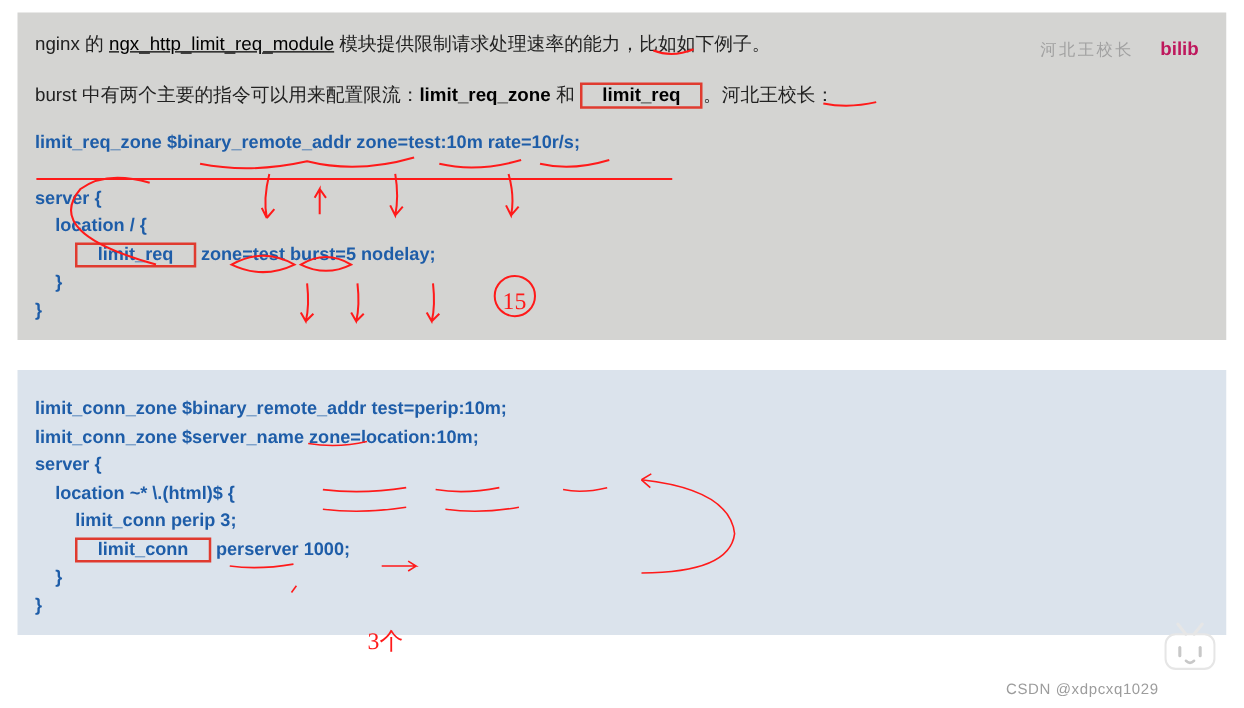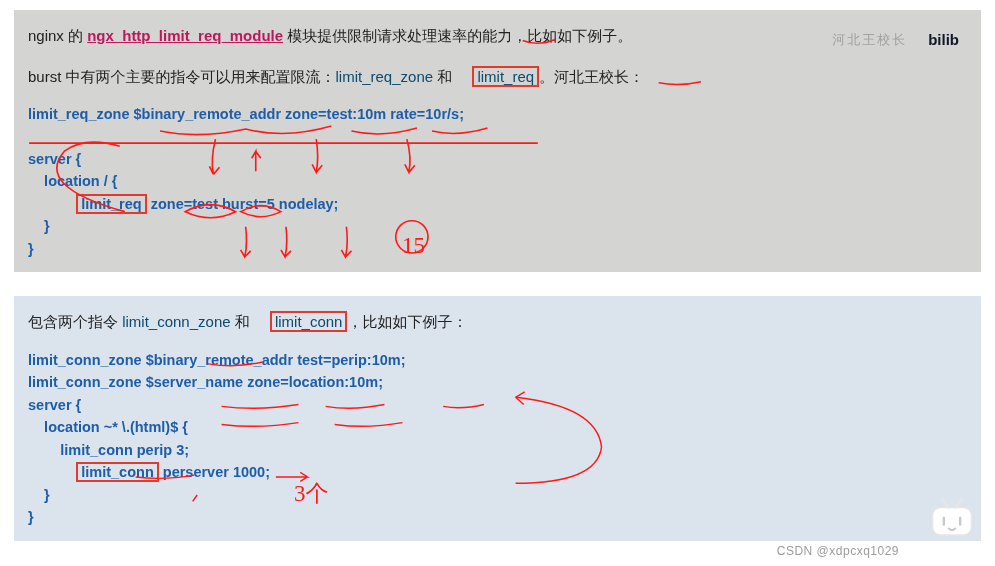--- a/index.html
+++ b/index.html
@@ -15,45 +15,45 @@
       margin: 10px 14px;
       padding: 12px 14px;
       line-height: 1.9;
       font-size: 15px;
       color: #222;
       position: relative;
     }
     .block-gray { background: #d4d4d2; }
     .block-blue { background: #dbe3ec; }
     .code { color: #1e5da8; font-weight: bold; font-size: 14.5px; white-space: pre; line-height: 1.55; margin-top: 8px; }
-    .red-bold { color: #0c4a6e; font-weight: normal; }
-    .red-under { color: #be185d; font-weight: bold; text-decoration: underline; }
-    .red-box { border: 2px solid #e03b2f; padding: 0 3px; margin-left: 16px; }
+    .red-bold { color: #000000; font-weight: bold; }
+    .red-under { color: #000000; font-weight: normal; text-decoration: underline; }
+    .red-box { border: 2px solid #e03b2f; padding: 0 16px; }
     .para { margin-bottom: 12px; }
     .watermark-top {
       position: absolute; top: 16px; right: 22px;
       color: #a1a1a1; font-size: 13px; letter-spacing: 2px;
       display: flex; align-items: center; gap: 21px;
     }
-    .bili-glyph { color: #0f172a; font-weight: bold; font-size: 15px; letter-spacing: 0; }
+    .bili-glyph { color: #be185d; font-weight: bold; font-size: 15px; letter-spacing: 0; }
     .watermark-bot {
-      position: absolute; bottom: 8px; right: 96px;
+      position: absolute; bottom: 8px; right: 68px;
       color: #9c9c9c; font-size: 12px; letter-spacing: 0.5px;
     }
     .tv-icon {
       position: absolute; bottom: 26px; right: 18px;
       width: 50px; height: 44px;
     }
     .tv-icon svg { width: 100%; height: 100%; }
     
     .scribble { position: absolute; pointer-events: none; }
     .scribble path, .scribble line, .scribble circle, .scribble rect {
       stroke: #ff1a1a; stroke-width: 1.6; fill: none;
     }
-    .txt-red { color: #ff1a1a; font-family: "Comic Sans MS", cursive; font-size: 23px; position: absolute; }
+    .txt-red { color: #ff1a1a; font-family: "Comic Sans MS", cursive; font-size: 19px; position: absolute; }
   </style>
 </head>
 <body>
 
 <div class="block block-gray">
   <div class="watermark-top">
     <span>河北王校长</span>
     <span class="bili-glyph">bilib</span>
   </div>
 
@@ -98,23 +98,20 @@
     <circle cx="395" cy="225" r="16"></circle>
 
     <path d="M 640 72 q 20 4 42 -1"></path>
 
     <path d="M 505 30 q 15 6 32 -1"></path>
   </svg>
   <span class="txt-red" style="left:388px; top:214px;">15</span>
 </div>
 
 <div class="block block-blue" style="margin-top:24px;">
-  <p class="para">
-    <span>包含两个指令 </span><span class="red-bold">limit_conn_zone</span><span> 和 </span><span class="red-bold red-box">limit_conn</span><span>，比如如下例子：</span>
-  </p>
 
   <div class="code"><span>limit_conn_zone $binary_remote_addr test=perip:10m;</span>
 <span>limit_conn_zone $server_name zone=location:10m;</span>
 <span>server {</span>
 <span>    location ~* \.(html)$ {</span>
 <span>        limit_conn perip 3;</span>
 <span>        </span><span class="red-box">limit_conn</span><span> perserver 1000;</span>
 <span>    }</span>
 <span>}</span></div>
 
@@ -130,21 +127,21 @@
 
     <path d="M 500 112 q 90 10 95 55 q -5 40 -95 40"></path>
     <path d="M 500 112 l 10 -6 m -10 6 l 9 8"></path>
 
     <path d="M 235 200 l 35 0 l -8 -5 m 8 5 l -8 5"></path>
 
     <path d="M 80 200 q 30 4 65 -2"></path>
 
     <path d="M 148 220 l -5 7"></path>
   </svg>
-  <span class="txt-red" style="left:280px; top:176px;">3个</span>
+  <span class="txt-red" style="left:280px; top:200px;">3个</span>
 </div>
 
 <div class="watermark-bot">CSDN @xdpcxq1029</div>
 <div class="tv-icon">
   <svg viewBox="0 0 60 54">
     <rect x="6" y="14" width="48" height="34" rx="10" fill="#fff" stroke="#e6e6e6" stroke-width="2"></rect>
     <line x1="18" y1="4" x2="26" y2="14" stroke="#e6e6e6" stroke-width="3" stroke-linecap="round"></line>
     <line x1="42" y1="4" x2="34" y2="14" stroke="#e6e6e6" stroke-width="3" stroke-linecap="round"></line>
     <line x1="20" y1="27" x2="20" y2="35" stroke="#c8c8c8" stroke-width="3" stroke-linecap="round"></line>
     <line x1="40" y1="27" x2="40" y2="35" stroke="#c8c8c8" stroke-width="3" stroke-linecap="round"></line>

